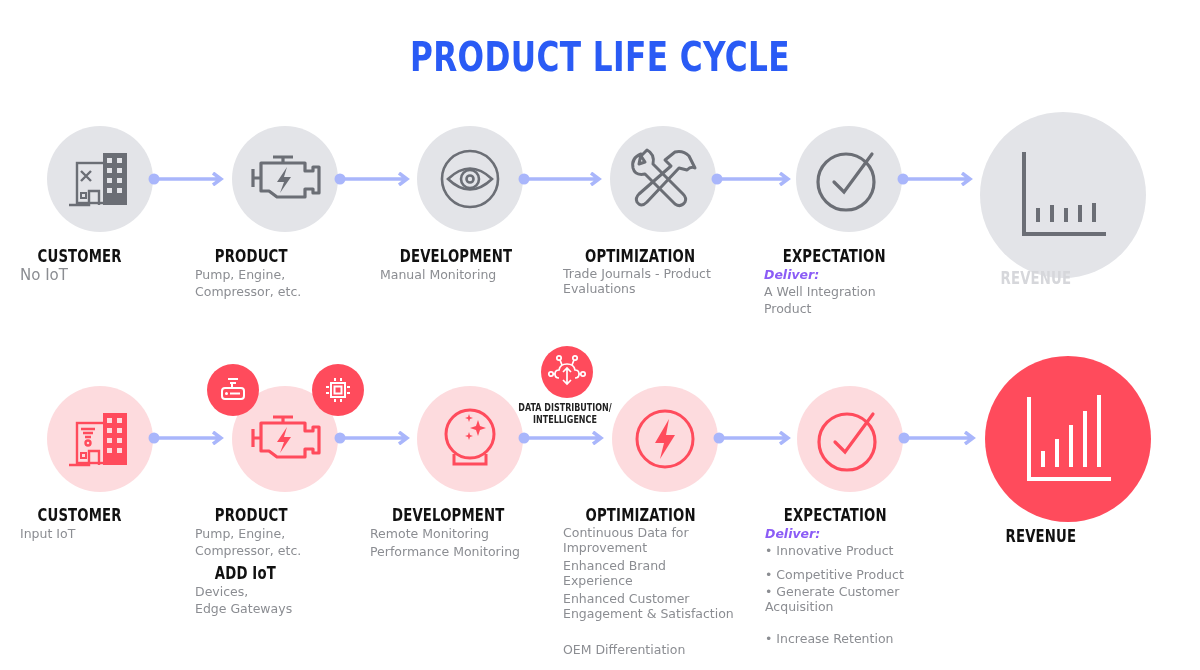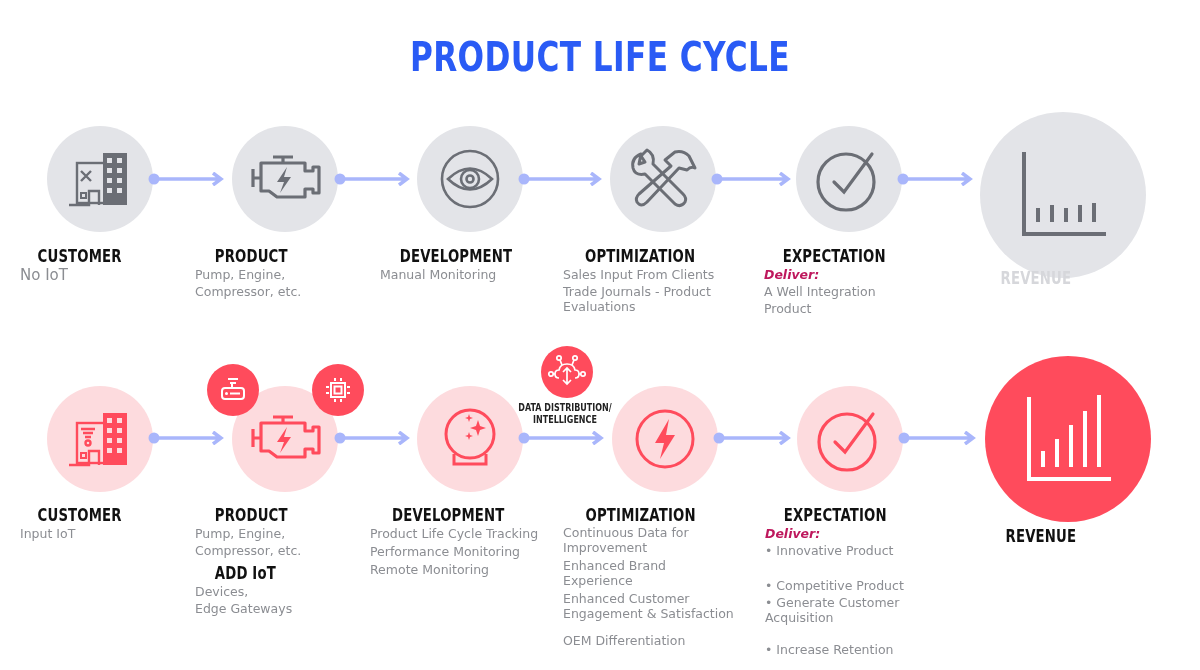--- a/index.html
+++ b/index.html
@@ -25,21 +25,21 @@
   .arrow svg { display: block; }
 
   .label { position: absolute; text-align: left; }
   .label .head {
     font-family: "DejaVu Sans", sans-serif; font-weight: bold; font-size: 17px; color: #111;
     transform: scaleX(0.78); transform-origin: center; white-space: nowrap; letter-spacing: 0.2px;
   }
   .label .head.faded { color: #d6d7db; }
   .label .sub { font-family: "DejaVu Sans", sans-serif; font-size: 12.5px; color: #8b8d92; line-height: 17px; }
   .label .sub.big { font-size: 15px; line-height: 19px; }
-  .label .deliver { font-family: "DejaVu Sans", sans-serif; font-style: italic; font-weight: bold; font-size: 12.5px; color: #be185d; line-height: 17px; }
+  .label .deliver { font-family: "DejaVu Sans", sans-serif; font-style: italic; font-weight: bold; font-size: 12.5px; color: #8b5cf6; line-height: 17px; }
   .label .subhead { margin-top: 4px; }
 
   .dd-label { position: absolute; left: 500px; top: 402px; width: 130px; text-align: center;
     font-family: "DejaVu Sans", sans-serif; font-weight: bold; font-size: 10px; color: #222; line-height: 12px;
     transform: scaleX(0.8); transform-origin: center; }
 </style>
 </head>
 <body>
 
 <div class="title">PRODUCT LIFE CYCLE</div>
@@ -154,21 +154,20 @@
   <div class="head">PRODUCT</div>
   <div class="sub">Pump, Engine,</div>
   <div class="sub">Compressor, etc.</div>
 </div>
 <div class="label" style="left:380px;top:246px;width:180px;">
   <div class="head">DEVELOPMENT</div>
   <div class="sub">Manual Monitoring</div>
 </div>
 <div class="label" style="left:563px;top:246px;width:200px;">
   <div class="head">OPTIMIZATION</div>
-  <div class="sub" style="margin-bottom:1px">Sales Input From Clients</div>
   <div class="sub" style="line-height:15px">Trade Journals - Product</div>
   <div class="sub" style="line-height:15px">Evaluations</div>
 </div>
 <div class="label" style="left:764px;top:246px;width:170px;">
   <div class="head">EXPECTATION</div>
   <div class="deliver">Deliver:</div>
   <div class="sub">A Well Integration</div>
   <div class="sub">Product</div>
 </div>
 <div class="label" style="left:983px;top:268px;width:160px;">
@@ -322,38 +321,37 @@
 <div class="label" style="left:195px;top:505px;width:180px;">
   <div class="head">PRODUCT</div>
   <div class="sub">Pump, Engine,</div>
   <div class="sub">Compressor, etc.</div>
   <div class="head subhead">ADD IoT</div>
   <div class="sub">Devices,</div>
   <div class="sub">Edge Gateways</div>
 </div>
 <div class="label" style="left:370px;top:505px;width:200px;">
   <div class="head">DEVELOPMENT</div>
-  <div class="sub" style="margin-bottom:1px">Product Life Cycle Tracking</div>
+  <div class="sub" style="margin-bottom:1px">Remote Monitoring</div>
   <div class="sub" style="margin-bottom:1px">Performance Monitoring</div>
-  <div class="sub" style="margin-bottom:1px">Remote Monitoring</div>
 </div>
 <div class="label" style="left:563px;top:505px;width:205px;">
   <div class="head">OPTIMIZATION</div>
   <div class="sub" style="line-height:15px">Continuous Data for</div>
   <div class="sub" style="line-height:15px;margin-bottom:3px">Improvement</div>
   <div class="sub" style="line-height:15px">Enhanced Brand</div>
   <div class="sub" style="line-height:15px;margin-bottom:3px">Experience</div>
   <div class="sub" style="line-height:15px">Enhanced Customer</div>
-  <div class="sub" style="line-height:15px;margin-bottom:12px">Engagement &amp; Satisfaction</div>
+  <div class="sub" style="line-height:15px;margin-bottom:21px">Engagement &amp; Satisfaction</div>
   <div class="sub" style="line-height:15px">OEM Differentiation</div>
 </div>
 <div class="label" style="left:765px;top:505px;width:170px;">
   <div class="head">EXPECTATION</div>
   <div class="deliver">Deliver:</div>
-  <div class="sub" style="margin-bottom:18px">• Innovative Product</div>
+  <div class="sub" style="margin-bottom:7px">• Innovative Product</div>
   <div class="sub" style="margin-bottom:1px">• Competitive Product</div>
   <div class="sub" style="line-height:15px">• Generate Customer</div>
   <div class="sub" style="line-height:15px;margin-bottom:16px">Acquisition</div>
   <div class="sub">• Increase Retention</div>
 </div>
 <div class="label" style="left:988px;top:526px;width:160px;">
   <div class="head">REVENUE</div>
 </div>
 
 </body></html>

